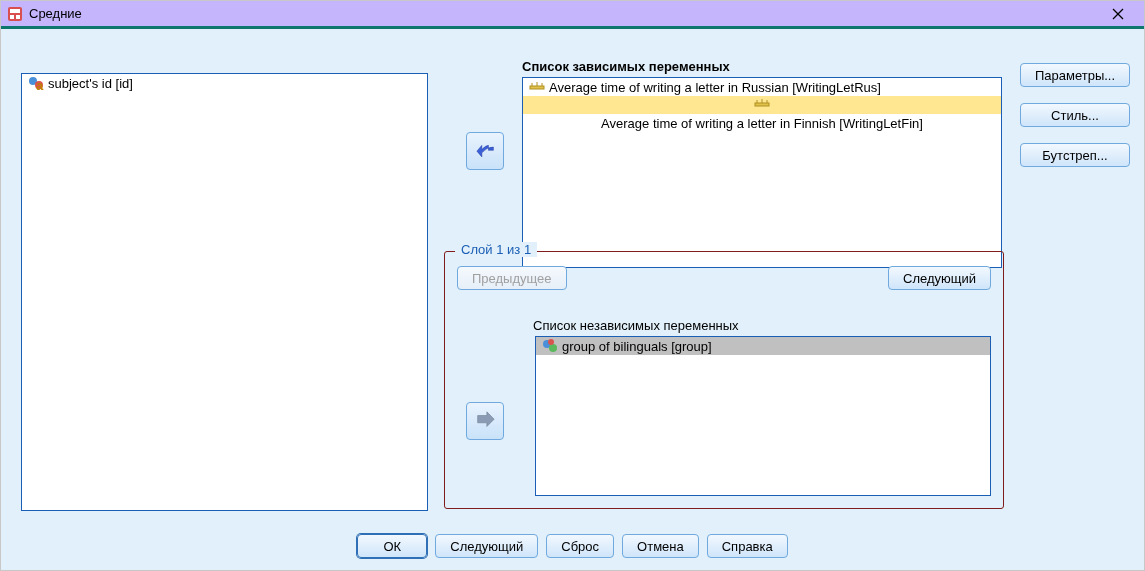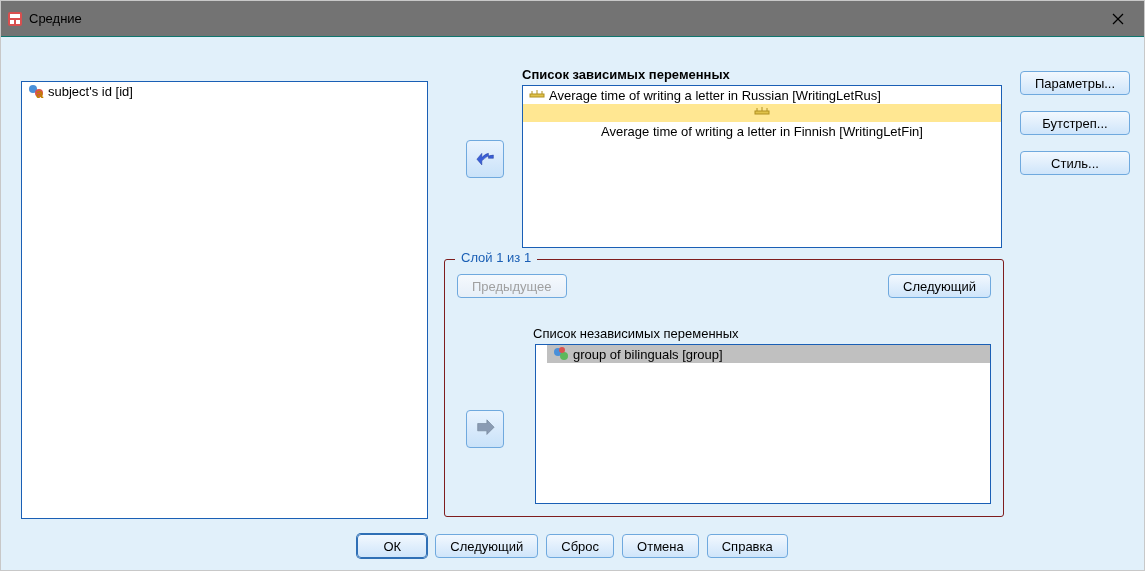--- a/index.html
+++ b/index.html
@@ -5,24 +5,24 @@
   * { box-sizing: border-box; font-family: "Segoe UI", Tahoma, Arial, sans-serif; font-size: 13px; }
   body { margin: 0; background: #fff; }
   .window {
     width: 1145px; height: 571px;
     background: #e1f0fa;
     border: 1px solid #c8c8c8;
     display: flex; flex-direction: column;
     position: relative;
   }
   .titlebar {
-    height: 36px; background: #737373;
+    height: 28px; background: #c4b5fd;
     display: flex; align-items: center;
     padding: 0 6px;
-    border-bottom: 1px solid #0f766e;
+    border-bottom: 3px solid #0f766e;
   }
   .titlebar .app-icon { width: 16px; height: 16px; margin-right: 6px; display:inline-flex; }
   .titlebar .title { flex: 1; color: #000; }
   .titlebar .close {
     width: 40px; height: 24px; display:flex; align-items:center; justify-content:center;
     cursor: pointer; color:#000;
   }
   .body {
     flex: 1; padding: 14px 12px 8px 12px;
     display: block;
@@ -47,21 +47,21 @@
   .list-item.selected-gray { background: #c0c0c0; }
   .icon { width: 16px; height: 16px; display:inline-flex; flex-shrink:0; }
 
   .dep-label {
     position: absolute; left: 521px; top: 30px;
     color: #000;
     font-weight: bold;
   }
   .dep-list {
     position: absolute; left: 521px; top: 48px;
-    width: 480px; height: 163px;
+    width: 480px; height: 191px;
     background: #fff;
     border: 1px solid #1a5fb5;
     overflow-y: scroll;
   }
 
   .move-btn {
     position: absolute;
     width: 38px; height: 38px;
     background: linear-gradient(to bottom, #e9f3fe, #c9e2f9);
     border: 1px solid #6fa9de;
@@ -106,21 +106,20 @@
 
   .indep-label {
     position: absolute; left: 76px; top: 52px; color:#000;
   }
   .indep-list {
     position: absolute; left: 78px; top: 70px;
     width: 456px; height: 160px;
     background: #fff;
     border: 1px solid #1a5fb5;
     overflow: auto;
-    padding-left: 11px;
   }
 
   .right-buttons {
     position: absolute; right: 14px; top: 34px;
     width: 110px;
     display: flex; flex-direction: column; gap: 16px;
   }
   .right-buttons .std-btn { width: 100%; justify-content:center; }
 
   .bottom-buttons {
@@ -224,22 +223,22 @@
     </div>
 
     <div class="move-btn" id="move-right2">
       <svg viewBox="0 0 24 24">
           <path d="M4 6 L14 6 L14 2 L22 10 L14 18 L14 14 L4 14 Z" fill="#8a9bb3" stroke="#6a7a90" stroke-width="0.6"></path>
         </svg>
     </div>
 
     <div class="right-buttons">
       <div class="std-btn">Параметры...</div>
+      <div class="std-btn">Стиль...</div>
       <div class="std-btn">Бутстреп...</div>
-      <div class="std-btn">Стиль...</div>
     </div>
 
     <div class="bottom-buttons">
       <div class="std-btn default" style="width:70px">ОК</div>
       <div class="std-btn">Следующий</div>
       <div class="std-btn">Сброс</div>
       <div class="std-btn">Отмена</div>
       <div class="std-btn">Справка</div>
     </div>
 

